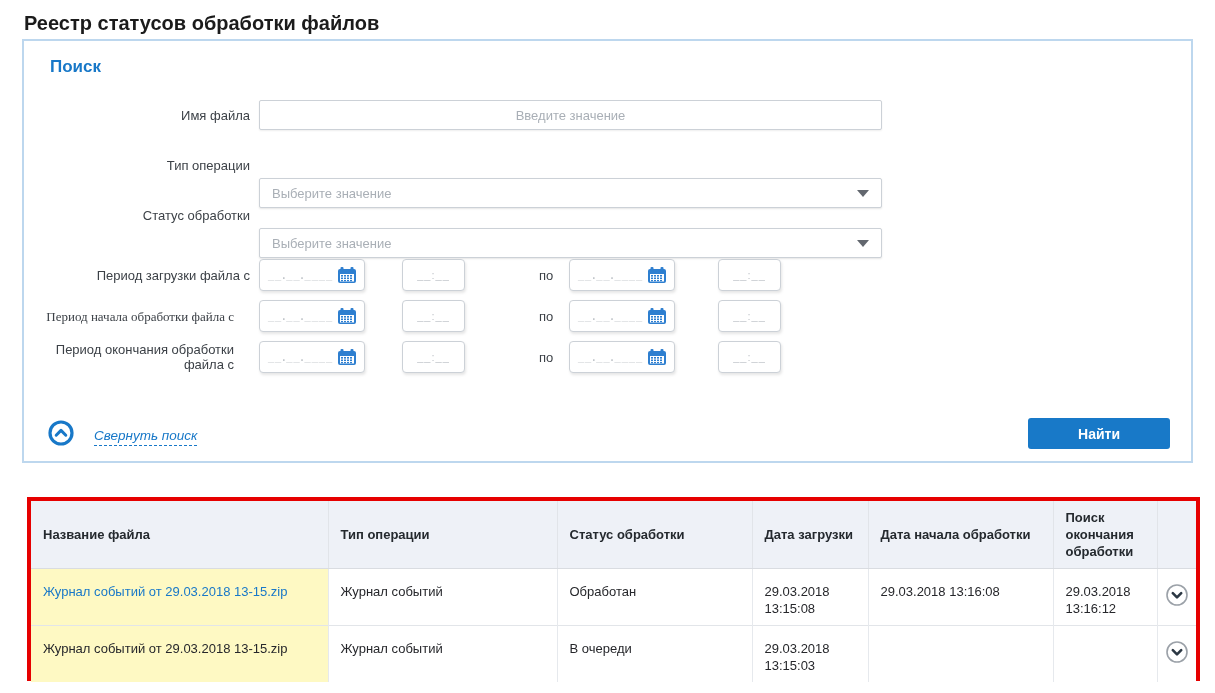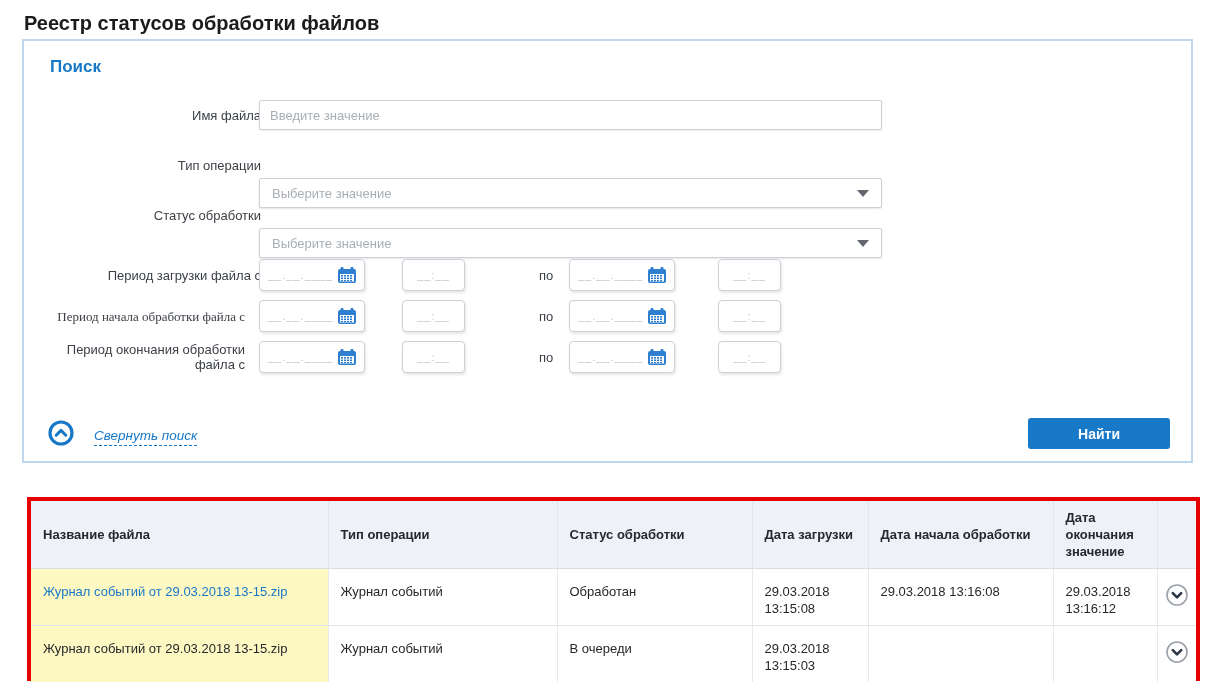--- a/index.html
+++ b/index.html
@@ -9,37 +9,37 @@
   .page-title { position:absolute; left:24px; top:12px; font-size:20px; font-weight:bold; color:#1b1b1b; }
 
   
   .search-panel { position:absolute; left:22px; top:39px; width:1171px; height:424px;
                   border:2px solid #bdd7ee; background:#fff; }
   .panel-title { position:absolute; left:26px; top:16px; font-size:17px; font-weight:bold; color:#1878c8; }
 
   .form-row { position:absolute; left:0; width:100%; }
   .form-label { position:absolute; left:0; width:226px; height:100%;
                 display:flex; align-items:center; justify-content:flex-end;
-                font-size:13px; color:#3c4147; text-align:right; line-height:15px;margin-left:11px; }
+                font-size:13px; color:#3c4147; text-align:right; line-height:15px; }
   .wide-field { position:absolute; left:235px; width:623px; height:30px; }
   input.text-input { width:100%; height:100%; border:1px solid #ccd1d7; border-radius:2px;
                      padding:0 10px; font-size:13px; font-family:"Liberation Sans",sans-serif;
-                     color:#26272b; outline:none; box-shadow:0 1px 2px rgba(0,0,0,0.07); }
+                     color:#26272b; outline:none; box-shadow:0 1px 2px rgba(0,0,0,0.07);text-align:center; }
   input.text-input::placeholder { color:#a9afb6; }
   .select-box { width:100%; height:100%; border:1px solid #ccd1d7; border-radius:2px; background:#fff;
                 display:flex; align-items:center; padding:0 12px; cursor:pointer;
                 box-shadow:0 1px 2px rgba(0,0,0,0.10);margin-top:28px; }
   .select-placeholder { flex:1; font-size:13px; color:#a9afb6; }
   .select-arrow { width:0; height:0; border-left:6px solid transparent; border-right:6px solid transparent;
                   border-top:7px solid #62676e; }
 
   .date-box, .time-box { position:absolute; height:32px; border:1px solid #ccd1d7; border-radius:4px;
                          background:#fff; display:flex; align-items:center; padding:0 8px;
                          box-shadow:1px 2px 3px rgba(0,0,0,0.10); cursor:text; }
-  .date-box { width:106px; justify-content:space-between; }
+  .date-box { width:106px; justify-content:space-between;font-weight:bold; }
   .time-box { width:63px; justify-content:center; }
   .mask-text { font-size:11px; color:#c2c6cb; letter-spacing:1px; white-space:nowrap; }
   .to-label { position:absolute; left:515px; font-size:13px; color:#3c4147; top:50%; transform:translateY(-50%); }
   .date-from { left:235px; } .time-from { left:378px; } .date-to { left:545px; } .time-to { left:694px; }
 
   .collapse-wrap { position:absolute; left:24px; top:379px; display:flex; align-items:flex-end; gap:20px;font-style:italic; }
   .collapse-link { font-size:13.5px; color:#1878c8; border-bottom:1px dashed #1878c8; padding-bottom:2px;
                    cursor:pointer; text-decoration:none; }
   .find-button { position:absolute; right:21px; top:377px; width:142px; height:31px;
                  background:#1879c8; color:#fff; border:none; border-radius:3px;
@@ -293,21 +293,21 @@
           <col class="col-end">
           <col class="col-exp">
       </colgroup>
       <thead>
         <tr>
           <th>Название файла</th>
           <th>Тип операции</th>
           <th>Статус обработки</th>
           <th>Дата загрузки</th>
           <th>Дата начала обработки</th>
-          <th>Дата окончания значение</th>
+          <th>Поиск окончания обработки</th>
           <th></th>
         </tr>
       </thead>
       <tbody>
         <tr class="data-row">
           <td class="first-col">
             <a class="file-link">Журнал событий от 29.03.2018 13-15.zip</a>
           </td>
           <td>Журнал событий</td>
           <td>Обработан</td>

